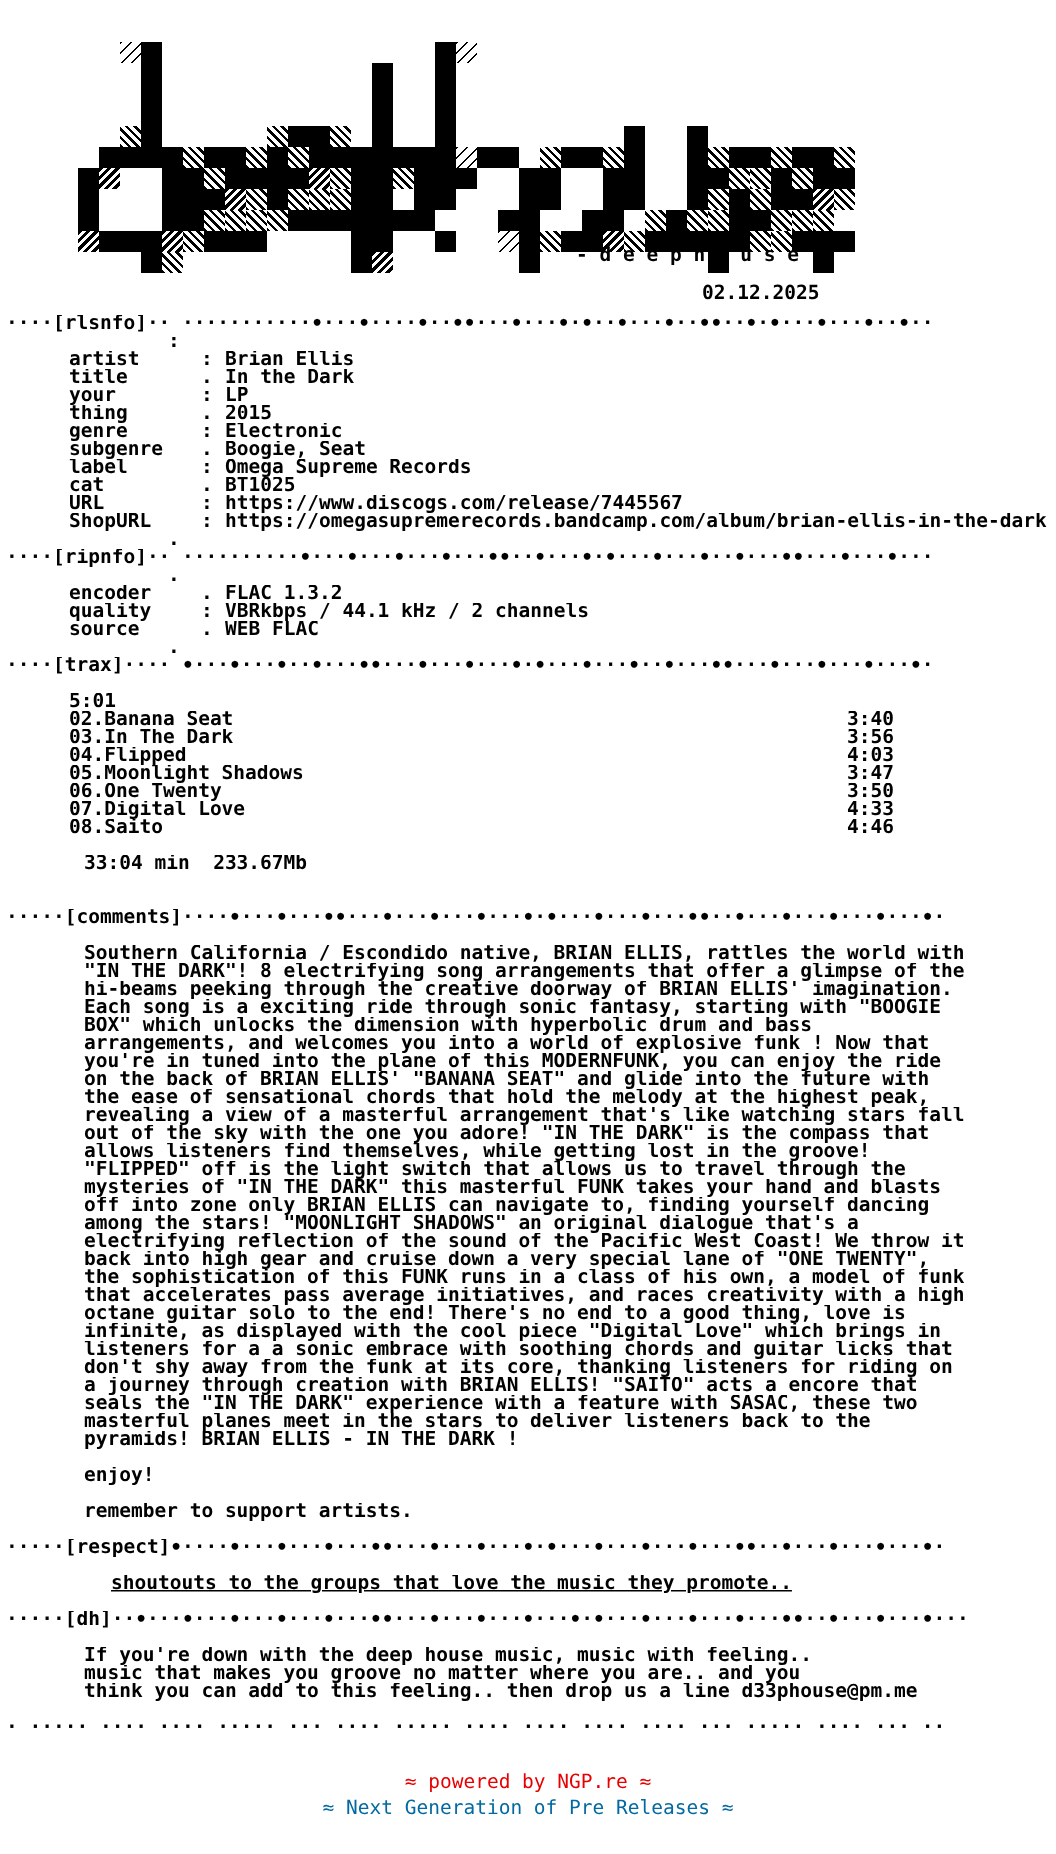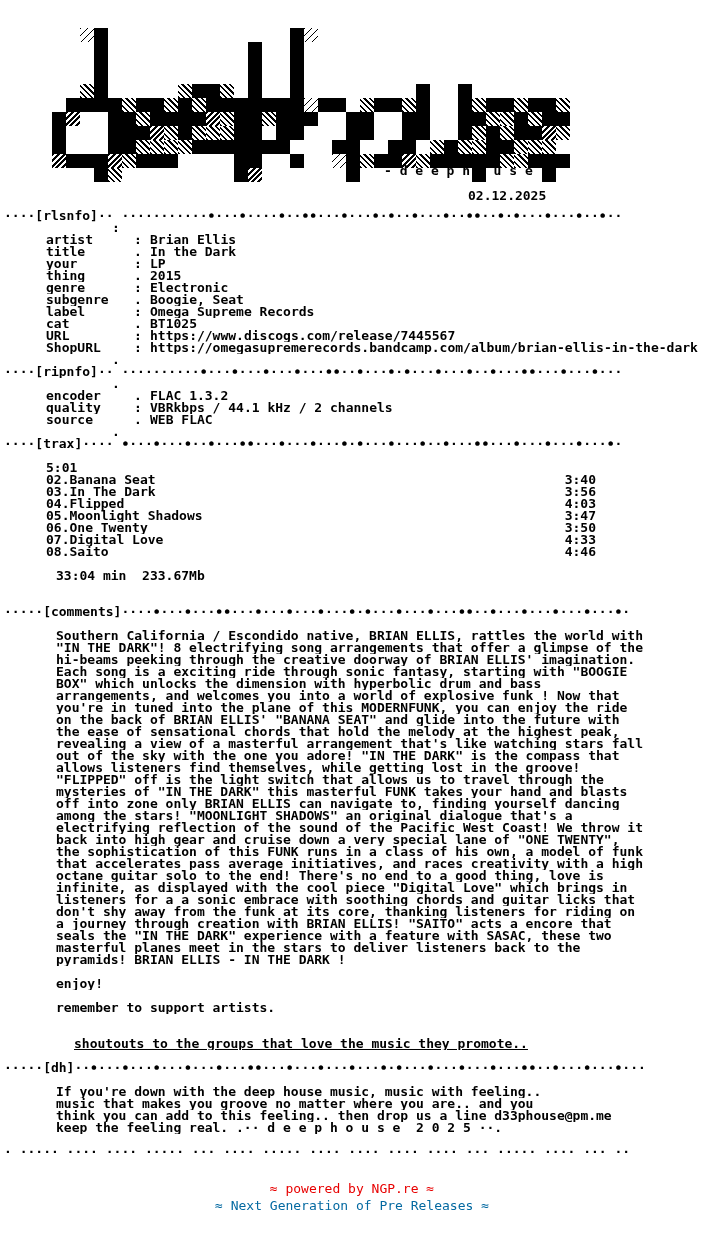--- a/index.html
+++ b/index.html
@@ -657,36 +657,36 @@
 
       <div class="ln ind">pyramids! BRIAN ELLIS - IN THE DARK !</div>
     </div>
 
   <div class="ln"></div>
   <div class="ln ind">enjoy!</div>
   <div class="ln"></div>
   <div class="ln ind">remember to support artists.</div>
   <div class="ln"></div>
 
+  <div class="ln sep">·····[respect]∙····∙···∙···∙···∙∙···∙···∙···∙·∙···∙···∙···∙···∙∙··∙···∙···∙···∙·</div>
   <div class="ln"></div>
   <div class="ln ind2">shoutouts to the groups that love the music they promote..</div>
   <div class="ln"></div>
 
   <div class="ln sep">·····[dh]··∙···∙···∙···∙···∙···∙∙···∙···∙···∙···∙·∙···∙···∙···∙···∙∙··∙···∙···∙···</div>
   <div class="ln"></div>
 
   <div>
 
       <div class="ln ind">If you're down with the deep house music, music with feeling..</div>
 
       <div class="ln ind">music that makes you groove no matter where you are.. and you</div>
 
       <div class="ln ind">think you can add to this feeling.. then drop us a line d33phouse@pm.me</div>
 
-      <div class="ln ind">keep the feeling real. .·· d e e p h o u s e  2 0 2 5 ··.</div>
     </div>
 
   <div class="ln"></div>
   <div class="ln sep">· ····· ···· ···· ····· ··· ···· ····· ···· ···· ···· ···· ··· ····· ···· ··· ··</div>
 
   <div class="footer">
     <div class="fln" style="color: rgb(232, 0, 0);">≈ powered by NGP.re ≈</div>
     <div class="fln" style="color: #0369a1;">≈ Next Generation of Pre Releases ≈</div>
   </div>
 

